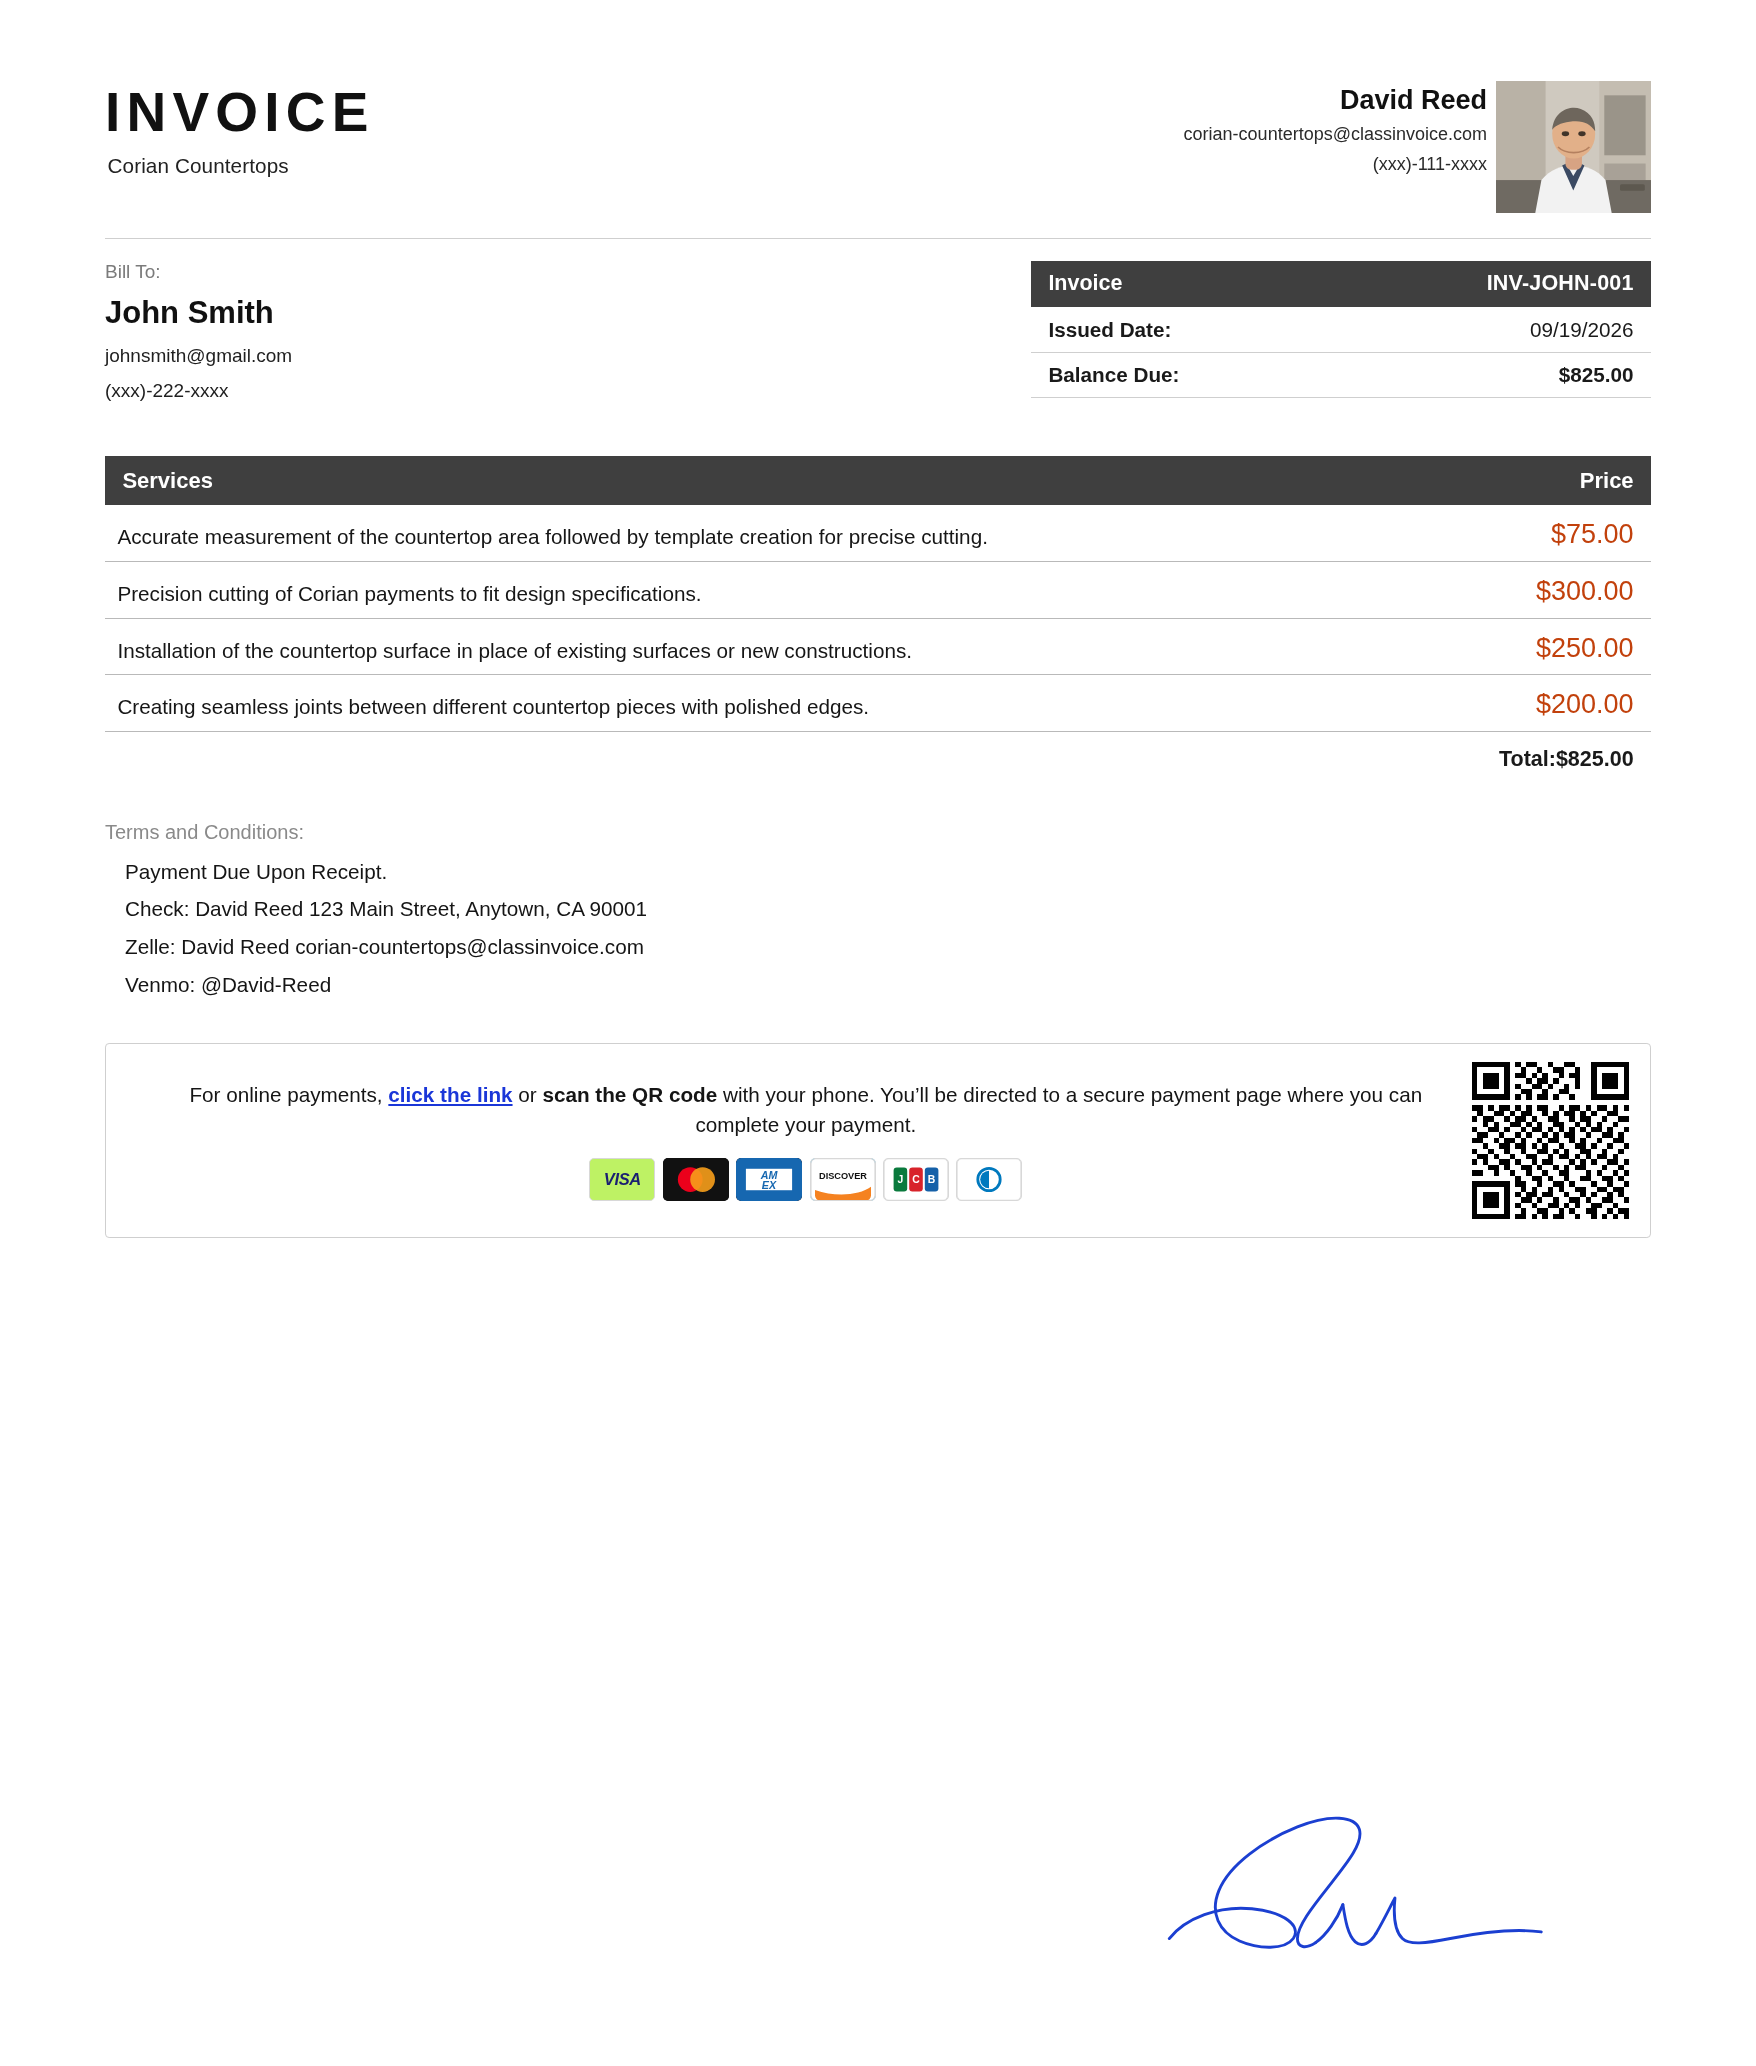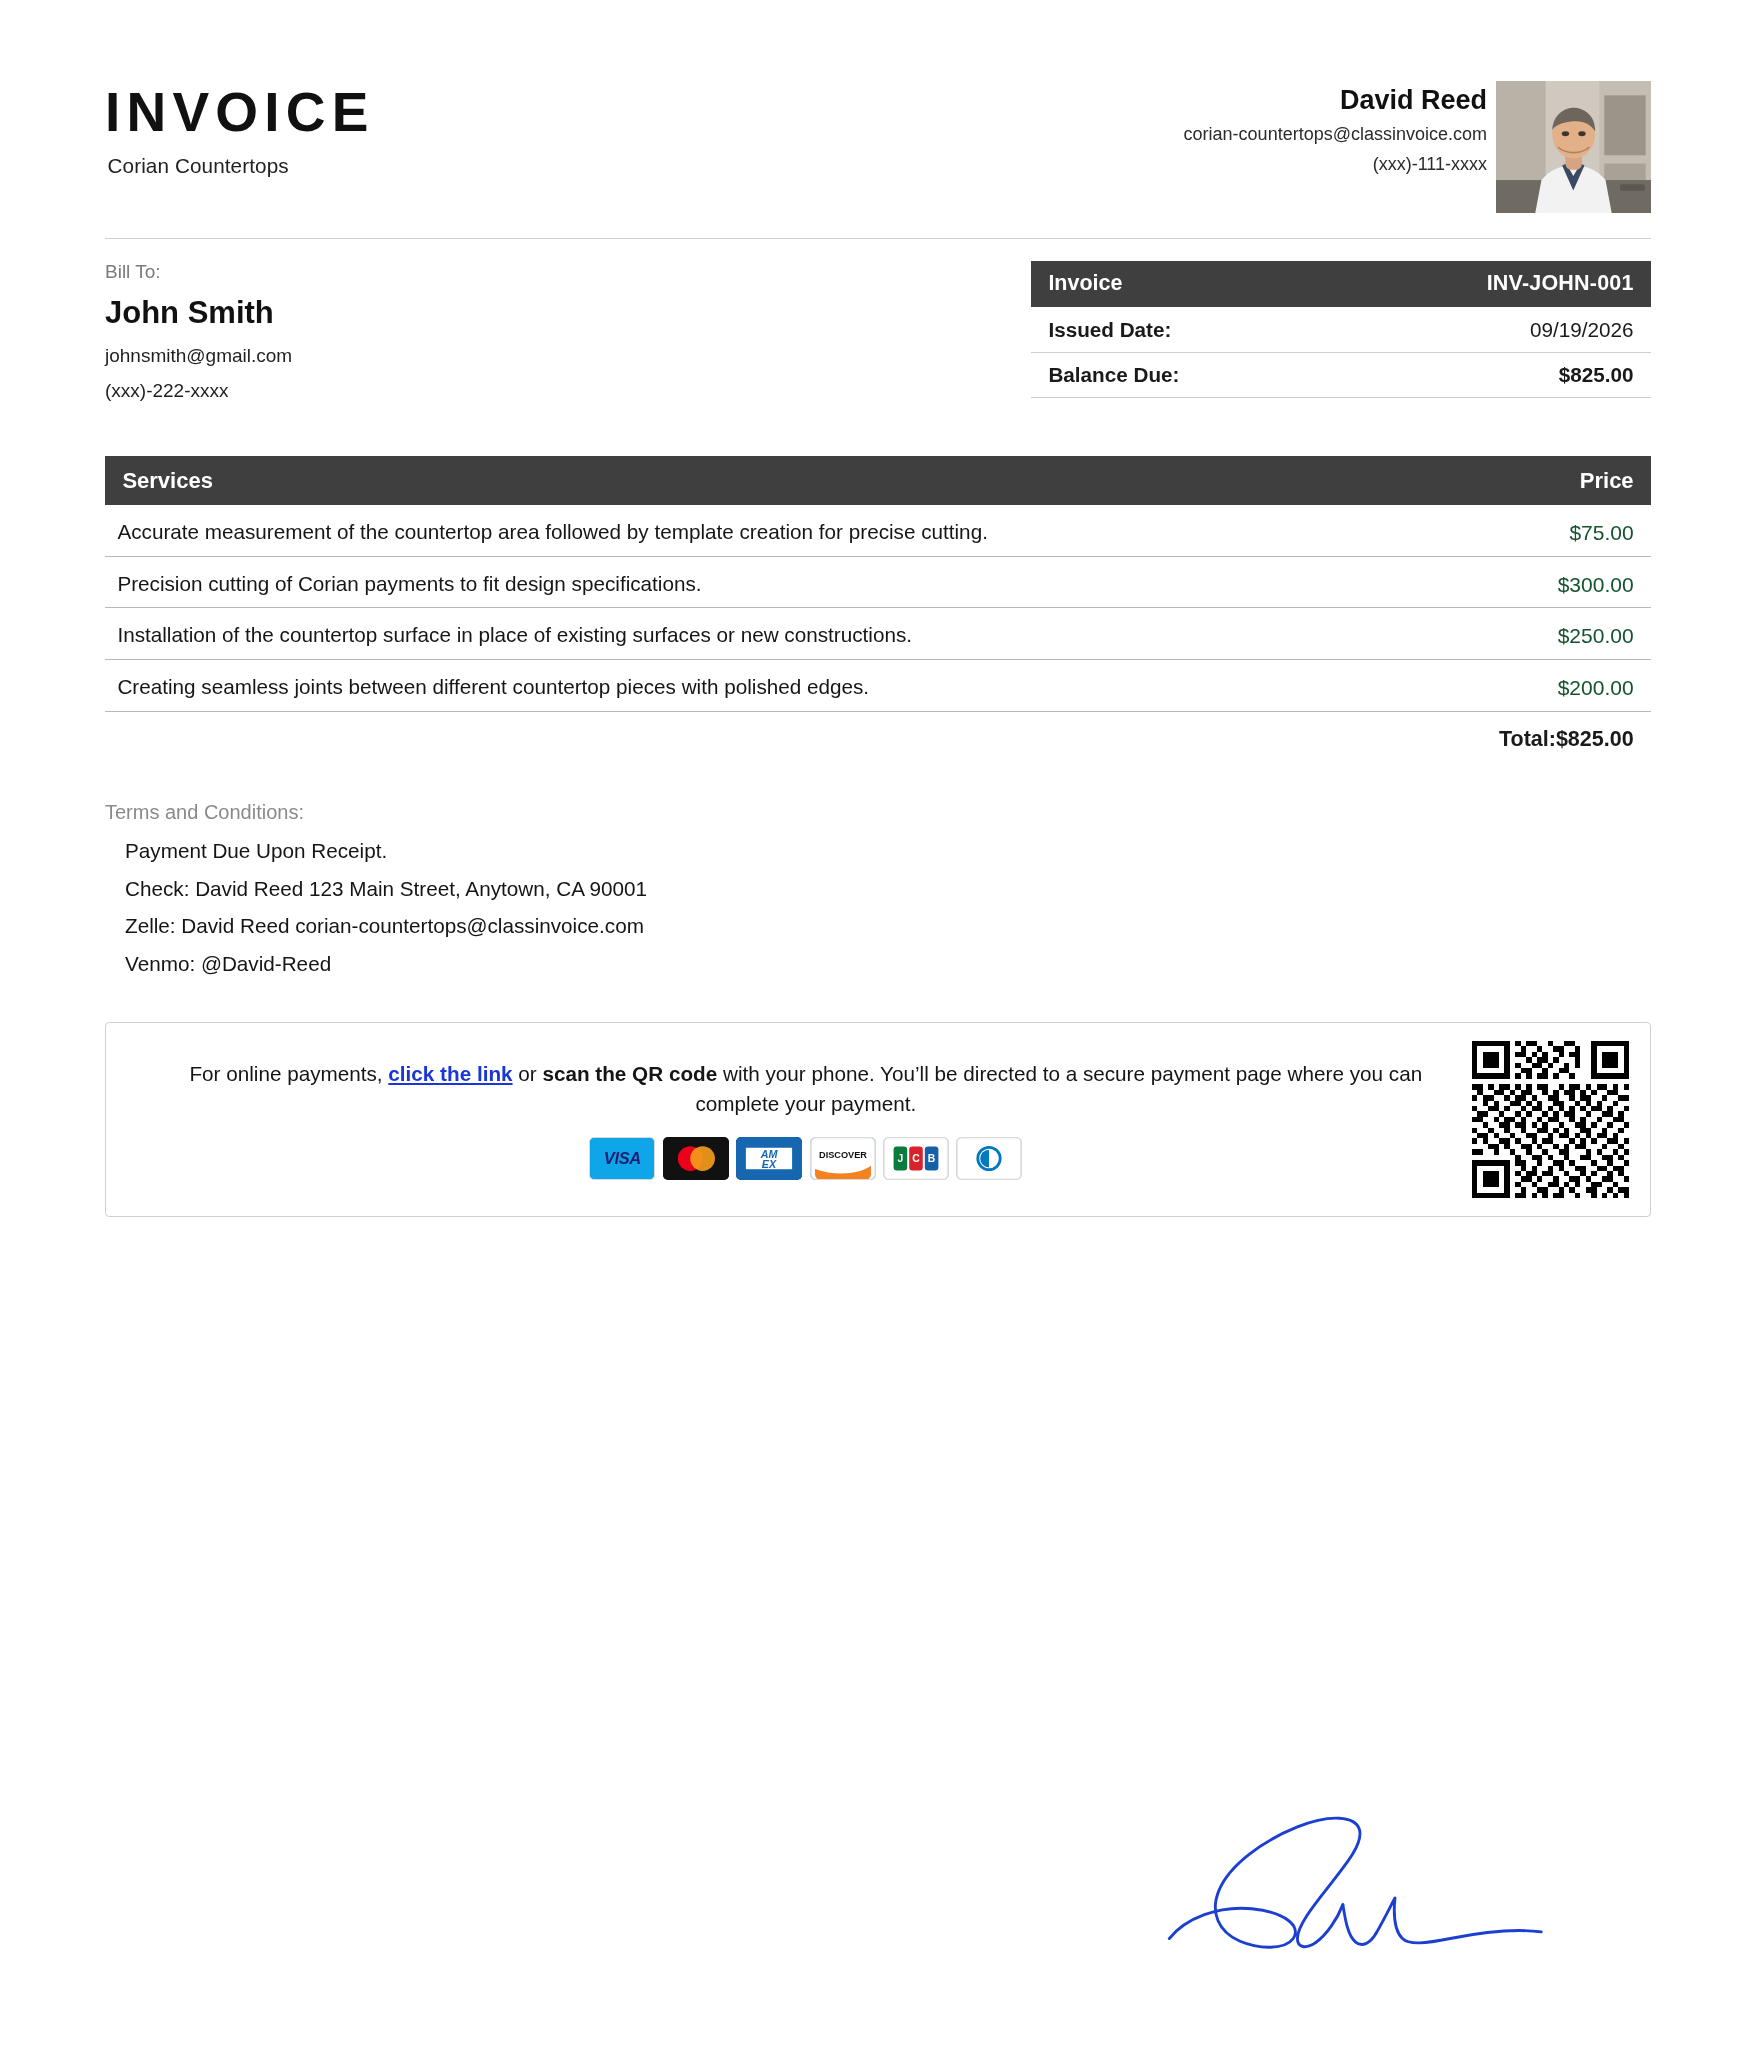--- a/index.html
+++ b/index.html
@@ -152,21 +152,21 @@
   .table-head .c2 { font-size: 22px; font-weight: 700; }
   .row {
     display: flex;
     justify-content: space-between;
     align-items: flex-end;
     padding: 14px 17.4px 10.7px 12.4px;
     border-bottom: 1.7px solid #b9b9b9;
     gap: 16.5px;
   }
   .row .desc { font-size: 20.7px; color: #161616; line-height: 1.25; }
-  .row .price { font-size: 21px; color: #14532d; white-space: nowrap; }
+  .row .price { font-size: 27px; color: #c2410c; white-space: nowrap; }
   .total-row {
     display: flex;
     justify-content: flex-end;
     align-items: baseline;
     padding: 15px 17.4px 4.1px 12.4px;
   }
   .total-row .label { font-size: 21.5px; font-weight: 700; }
   .total-row .value { font-size: 21.5px; font-weight: 700; }
 
   
@@ -221,21 +221,21 @@
     height: 43px;
     border-radius: 5px;
     display: flex;
     align-items: center;
     justify-content: center;
     font-size: 12.4px;
     font-weight: 700;
     overflow: hidden;
     position: relative;
   }
-  .card-visa { background: #0ea5e9; border: 0.8px solid #d8d8d8; color: #1a1f71; font-style: italic; font-size: 16.5px; letter-spacing: -0.4px; }
+  .card-visa { background: #bef264; border: 0.8px solid #d8d8d8; color: #1a1f71; font-style: italic; font-size: 16.5px; letter-spacing: -0.4px; }
   .card-mc { background: #111; }
   .card-amex { background: #0f172a; color: #fff; font-size: 10.7px; line-height: 1; text-align: center; font-style: italic; }
   .card-disc { background: #0ea5e9; border: 0.8px solid #d8d8d8; }
   .card-jcb { background: #fff; border: 0.8px solid #d8d8d8; display: flex; gap: 1.2px; }
   .card-diners { background: #fff; border: 0.8px solid #d8d8d8; }
   .qr { width: 157px; height: 157px; flex: 0 0 auto; }
   .qr svg { display: block; width: 100%; height: 100%; }
 
   
   .signature {

